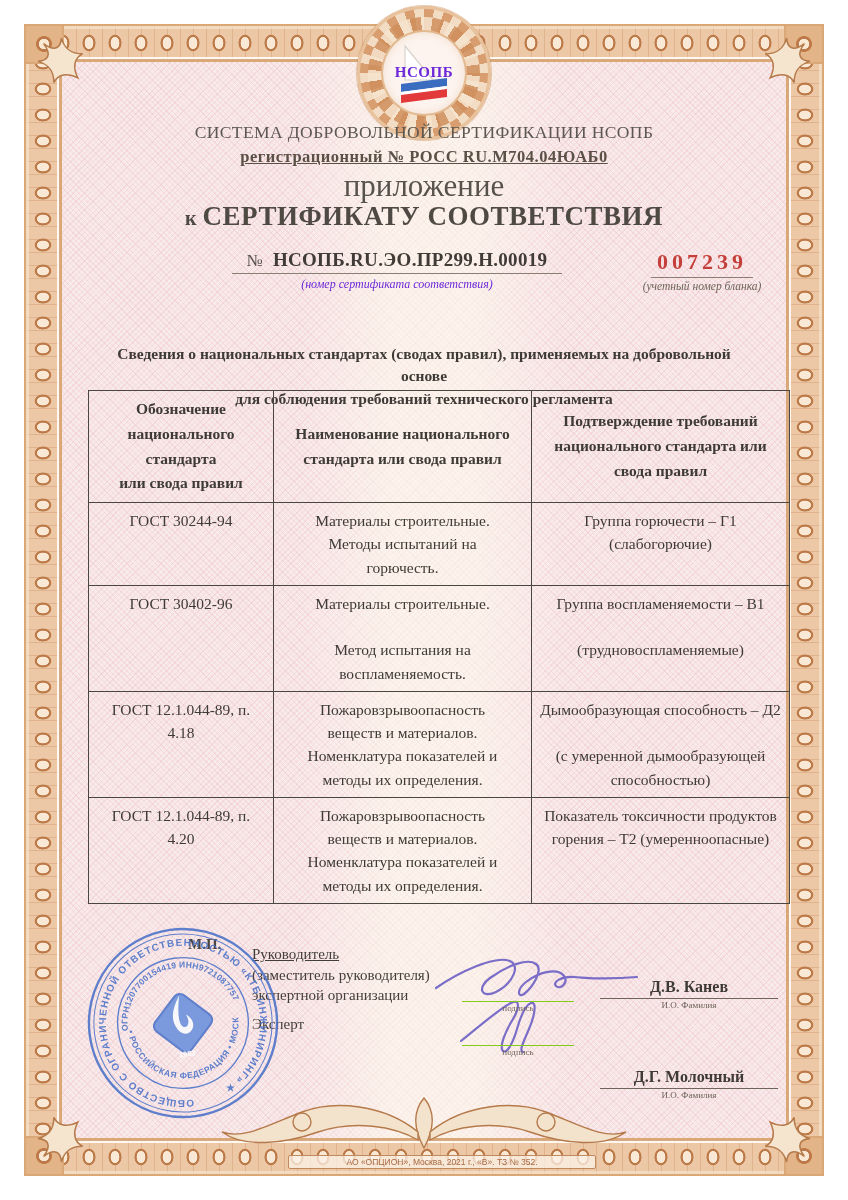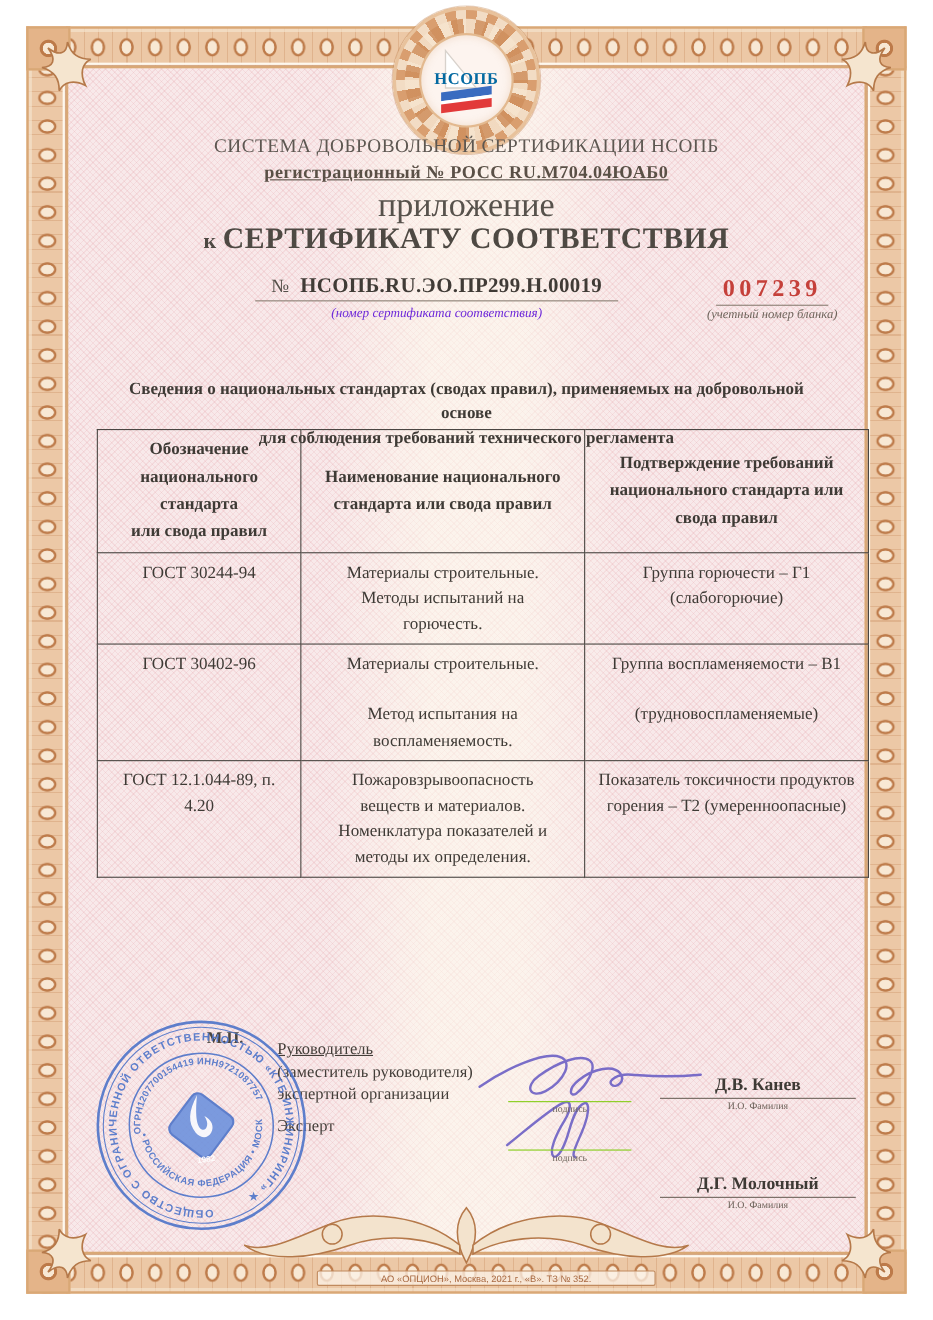--- a/index.html
+++ b/index.html
@@ -72,21 +72,21 @@
     opacity:.85;
   }
   .rosette .core{
     position:absolute;inset:26px;border-radius:50%;
     background:#fdf4ef;box-shadow:0 0 0 2px #e3b econ;
     box-shadow:0 0 0 2px #e3b98f, inset 0 0 8px rgba(205,150,100,.25);
   }
   .rosette .core svg{position:absolute;left:6px;top:8px;}
   .rosette .nsopb{
     position:absolute;left:0;right:0;top:32px;text-align:center;
-    font-weight:bold;font-size:15px;letter-spacing:.5px;color:#0369a1;
+    font-weight:bold;font-size:15px;letter-spacing:.5px;color:#6d28d9;
   }
 
   
   .hdr{position:absolute;left:0;width:848px;text-align:center;color:#554f49;}
   .sys-title{top:122px;font-size:17.5px;letter-spacing:.4px;color:#5d5751;}
   .reg-num{top:147px;font-size:16.5px;font-weight:bold;color:#5a5046;letter-spacing:.5px;text-decoration:underline;}
   .doc-type{top:168px;font-size:31px;color:#57524c;}
   .doc-title{top:201px;font-size:27px;font-weight:bold;color:#4e4943;letter-spacing:.5px;}
   .doc-title .prefix{font-size:20px;font-weight:bold;}
 
@@ -240,20 +240,31 @@
     </tr>
     <tr class="r2">
       <td class="c1">ГОСТ 30402-96</td>
       <td class="c2">Материалы строительные.
 
 Метод испытания на
 воспламеняемость.</td>
       <td class="c3">Группа воспламеняемости – В1
 
 (трудновоспламеняемые)</td>
+    </tr>
+    <tr class="r3">
+      <td class="c1">ГОСТ 12.1.044-89, п. 4.18</td>
+      <td class="c2">Пожаровзрывоопасность
+веществ и материалов.
+Номенклатура показателей и
+методы их определения.</td>
+      <td class="c3">Дымообразующая способность – Д2
+
+(с умеренной дымообразующей
+способностью)</td>
     </tr>
     <tr class="r4">
       <td class="c1">ГОСТ 12.1.044-89, п. 4.20</td>
       <td class="c2">Пожаровзрывоопасность
 веществ и материалов.
 Номенклатура показателей и
 методы их определения.</td>
       <td class="c3">Показатель токсичности продуктов
 горения – Т2 (умеренноопасные)</td>
     </tr>

